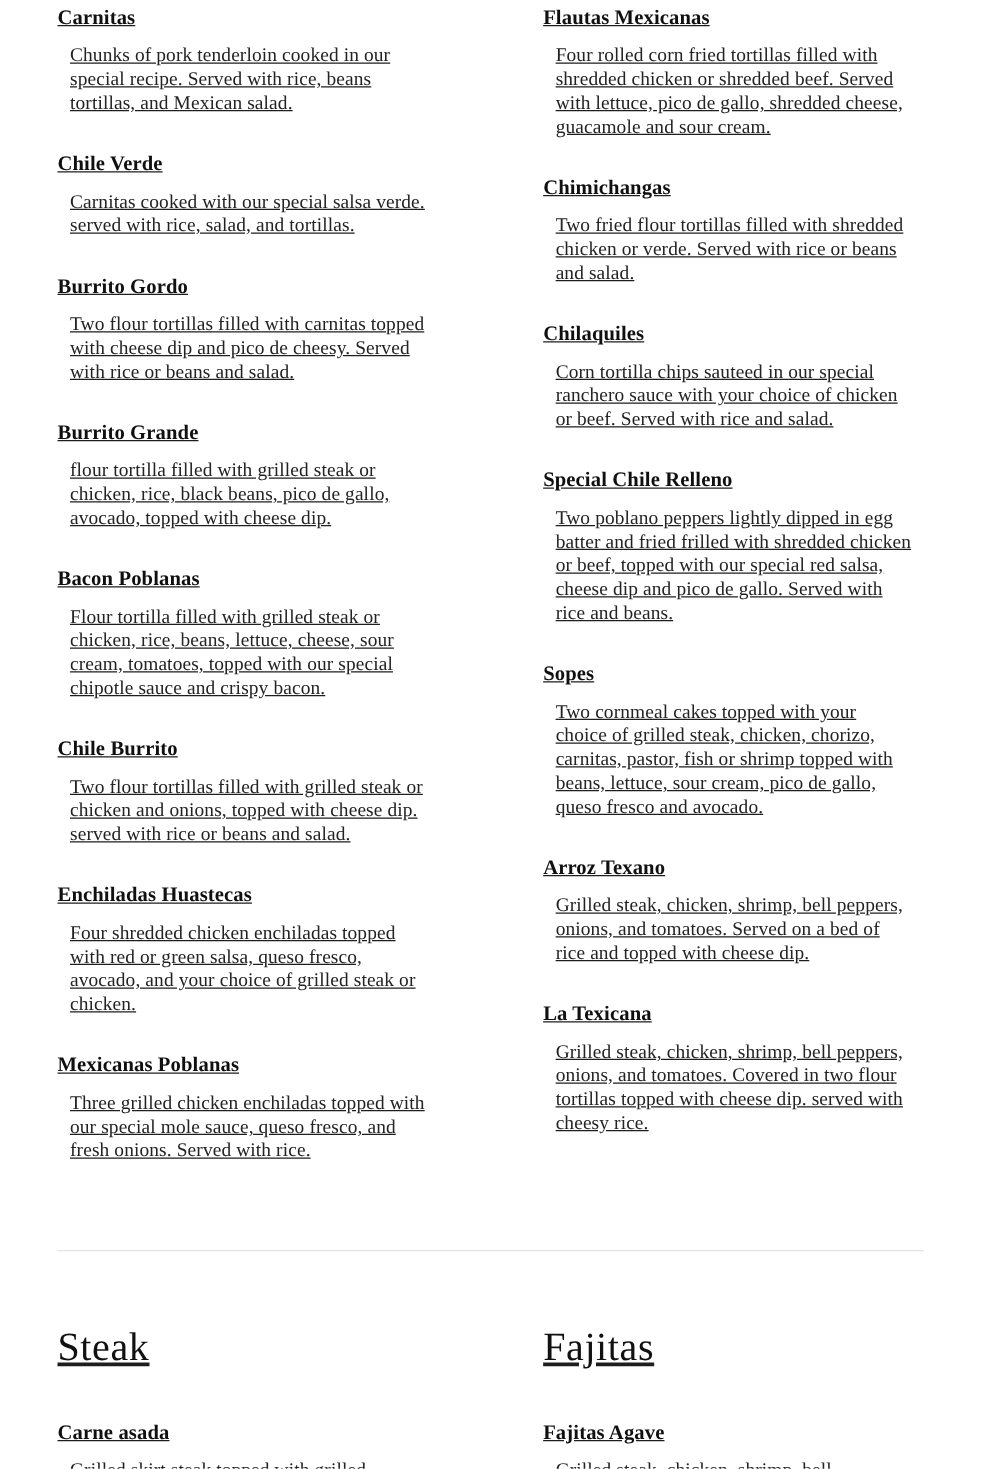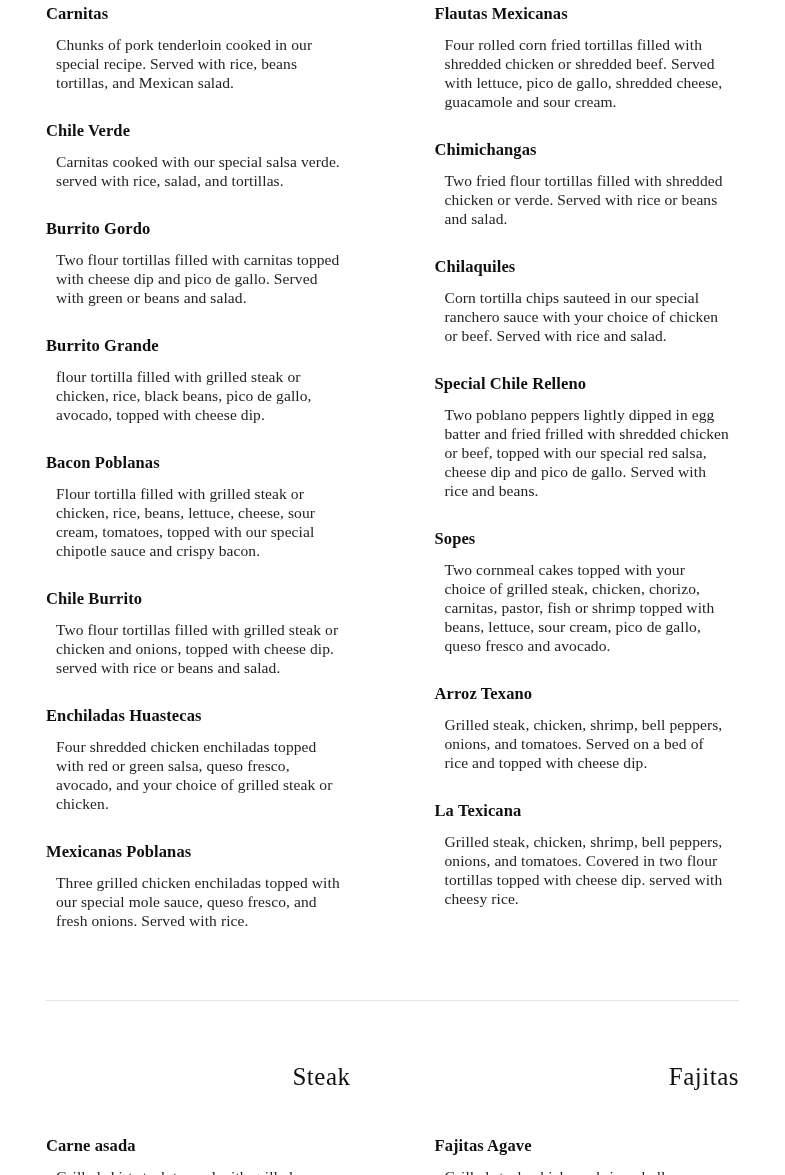--- a/index.html
+++ b/index.html
@@ -11,20 +11,21 @@
     background: #ffffff;
     color: #1e1e1e;
     font-family: "Liberation Serif", "DejaVu Serif", serif;
   }
   .page { padding: 3px 46px 0 46px; }
   .cols {
     display: grid;
     grid-template-columns: 1fr 1fr;
     column-gap: 84px;
     align-items: start;
+    text-decoration: underline;
   }
   .menu-item { margin-bottom: 28px; }
   .item-name {
     font-size: 16.5px;
     line-height: 22px;
     font-weight: bold;
     letter-spacing: 0.1px;
     margin: 0 0 5px 0;
     color: #101010;
   }
@@ -34,25 +35,25 @@
     letter-spacing: 0.1px;
     margin: 10px;
     color: #232323;
   }
   .divider {
     border: none;
     border-top: 1px solid #e3e3e3;
     margin: 42px 0 60px 0;
   }
   .section-title {
-    font-size: 25px;
+    font-size: 32px;
     font-weight: 400;
     line-height: 32px;
     letter-spacing: 0.5px;
-    text-align: right;
+    text-align: left;
     margin: 0 0 42px 0;
     color: #111111;
   }
 </style>
 </head>
 <body>
 
 <div class="page">
 
   <div class="cols">
@@ -61,21 +62,21 @@
       <div class="menu-item">
         <h3 class="item-name">Carnitas</h3>
         <p class="item-desc">Chunks of pork tenderloin cooked in our special recipe. Served with rice, beans tortillas, and Mexican salad.</p>
       </div>
       <div class="menu-item">
         <h3 class="item-name">Chile Verde</h3>
         <p class="item-desc">Carnitas cooked with our special salsa verde. served with rice, salad, and tortillas.</p>
       </div>
       <div class="menu-item">
         <h3 class="item-name">Burrito Gordo</h3>
-        <p class="item-desc">Two flour tortillas filled with carnitas topped with cheese dip and pico de gallo. Served with green or beans and salad.</p>
+        <p class="item-desc">Two flour tortillas filled with carnitas topped with cheese dip and pico de cheesy. Served with rice or beans and salad.</p>
       </div>
       <div class="menu-item">
         <h3 class="item-name">Burrito Grande</h3>
         <p class="item-desc">flour tortilla filled with grilled steak or chicken, rice, black beans, pico de gallo, avocado, topped with cheese dip.</p>
       </div>
       <div class="menu-item">
         <h3 class="item-name">Bacon Poblanas</h3>
         <p class="item-desc">Flour tortilla filled with grilled steak or chicken, rice, beans, lettuce, cheese, sour cream, tomatoes, topped with our special chipotle sauce and crispy bacon.</p>
       </div>
       <div class="menu-item">

